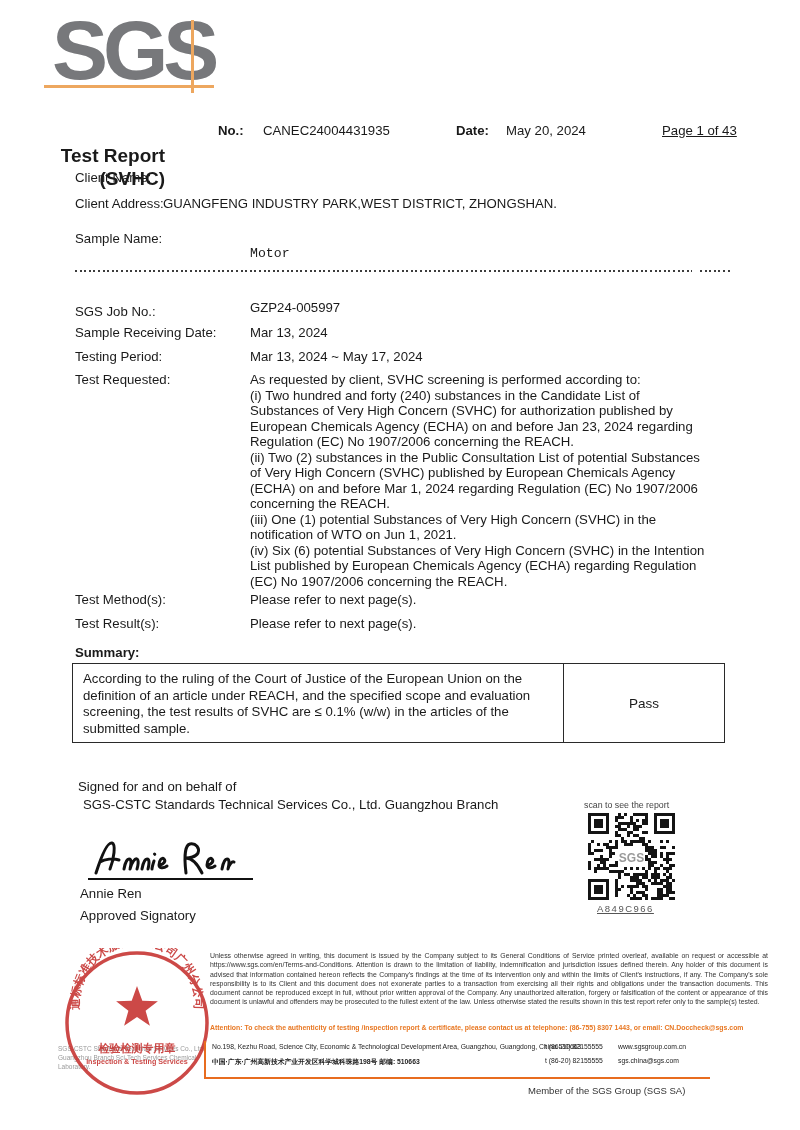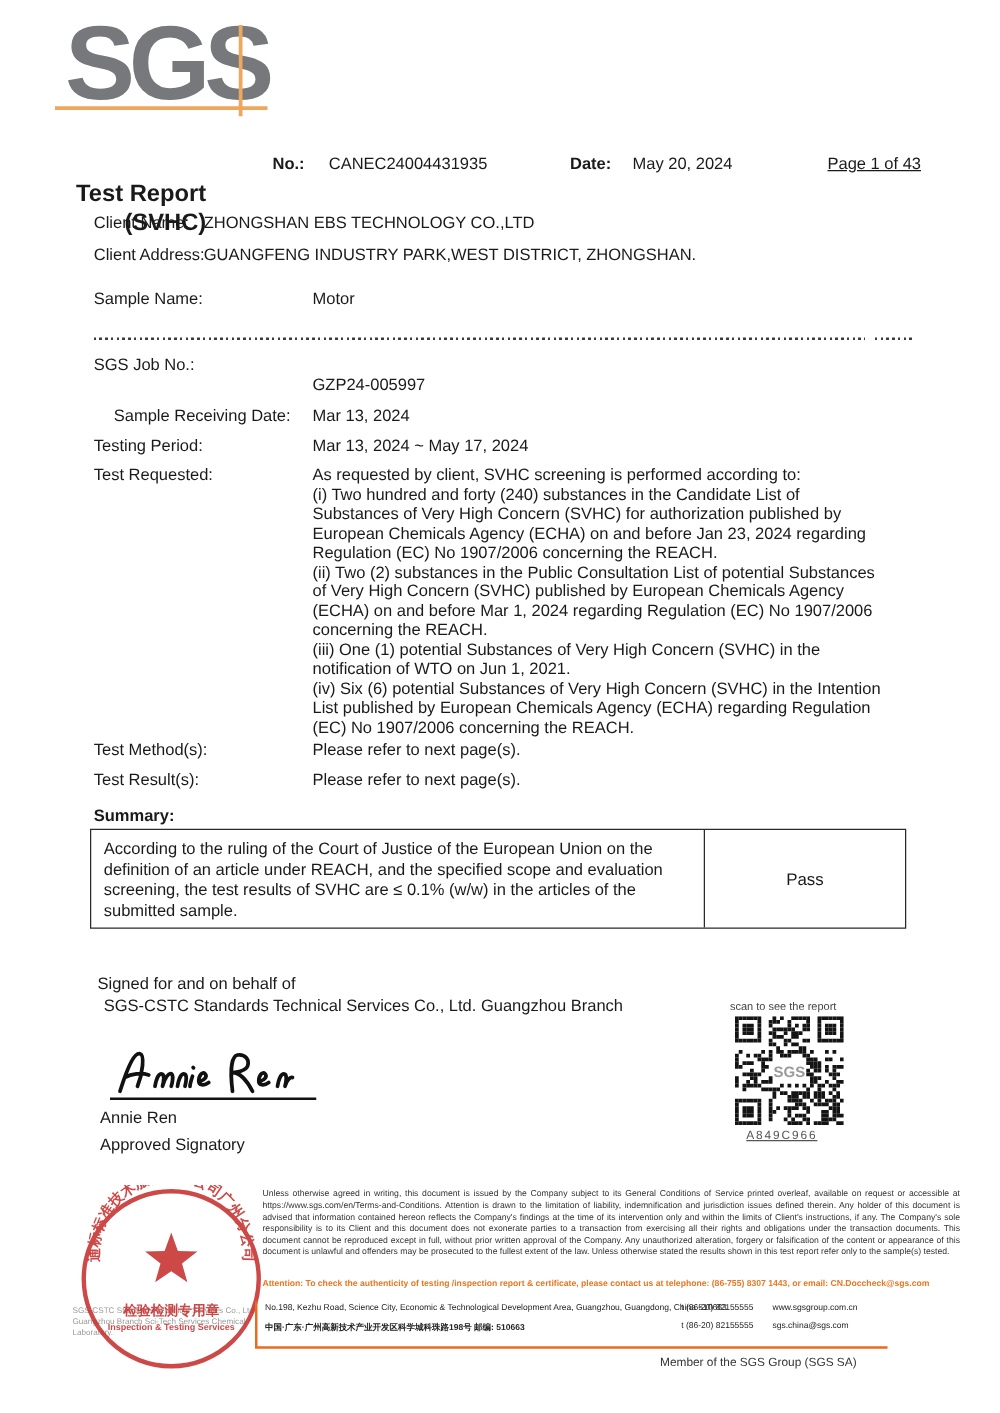--- a/index.html
+++ b/index.html
@@ -43,32 +43,31 @@
     <div>Test Report</div>
     <div>(SVHC)</div>
   </div>
   <span class="abs t b" style="left:218px;top:123px;text-align:right;">No.:</span>
   <span class="abs t" style="left:263px;top:123px;">CANEC24004431935</span>
   <span class="abs t b" style="left:456px;top:123px;">Date:</span>
   <span class="abs t" style="left:506px;top:123px;">May 20, 2024</span>
   <span class="abs t" style="left:662px;top:123px;text-decoration:underline;">Page 1 of 43</span>
 
   <span class="abs t" style="left:75px;top:170px;">Client Name:</span>
-  <span class="abs t" style="left:163px;top:170px;">ZHONGSHAN EBS TECHNOLOGY CO.,LTD</span>
   <span class="abs t" style="left:75px;top:196px;">Client Address:</span>
   <span class="abs t" style="left:163px;top:196px;">GUANGFENG INDUSTRY PARK,WEST DISTRICT, ZHONGSHAN.</span>
 
   <span class="abs t" style="left:75px;top:231px;">Sample Name:</span>
-  <span class="abs t" style="left:250px;top:231px;">Motor</span>
+  <span class="abs t" style="left:250px;top:246px;font-family:Liberation Mono, monospace;">Motor</span>
   <div class="abs dash" style="left:75px;top:270px;width:617px;"></div>
   <div class="abs dash" style="left:700px;top:270px;width:30px;"></div>
 
-  <span class="abs t" style="left:75px;top:284px;">SGS Job No.:</span>
+  <span class="abs t" style="left:75px;top:304px;">SGS Job No.:</span>
   <span class="abs t" style="left:250px;top:300px;">GZP24-005997</span>
-  <span class="abs t" style="left:75px;top:325px;margin-left:16px;">Sample Receiving Date:</span>
+  <span class="abs t" style="left:75px;top:325px;">Sample Receiving Date:</span>
   <span class="abs t" style="left:250px;top:325px;text-align:center;">Mar 13, 2024</span>
   <span class="abs t" style="left:75px;top:349px;">Testing Period:</span>
   <span class="abs t" style="left:250px;top:349px;">Mar 13, 2024 ~ May 17, 2024</span>
   <span class="abs t" style="left:75px;top:372px;">Test Requested:</span>
   <div class="abs t pre" style="left:250px;top:372px;width:490px;">As requested by client, SVHC screening is performed according to:
  (i) Two hundred and forty (240) substances in the Candidate List of
 Substances of Very High Concern (SVHC) for authorization published by
 European Chemicals Agency (ECHA) on and before Jan 23, 2024 regarding
 Regulation (EC) No 1907/2006 concerning the REACH.
  (ii) Two (2) substances in the Public Consultation List of potential Substances

